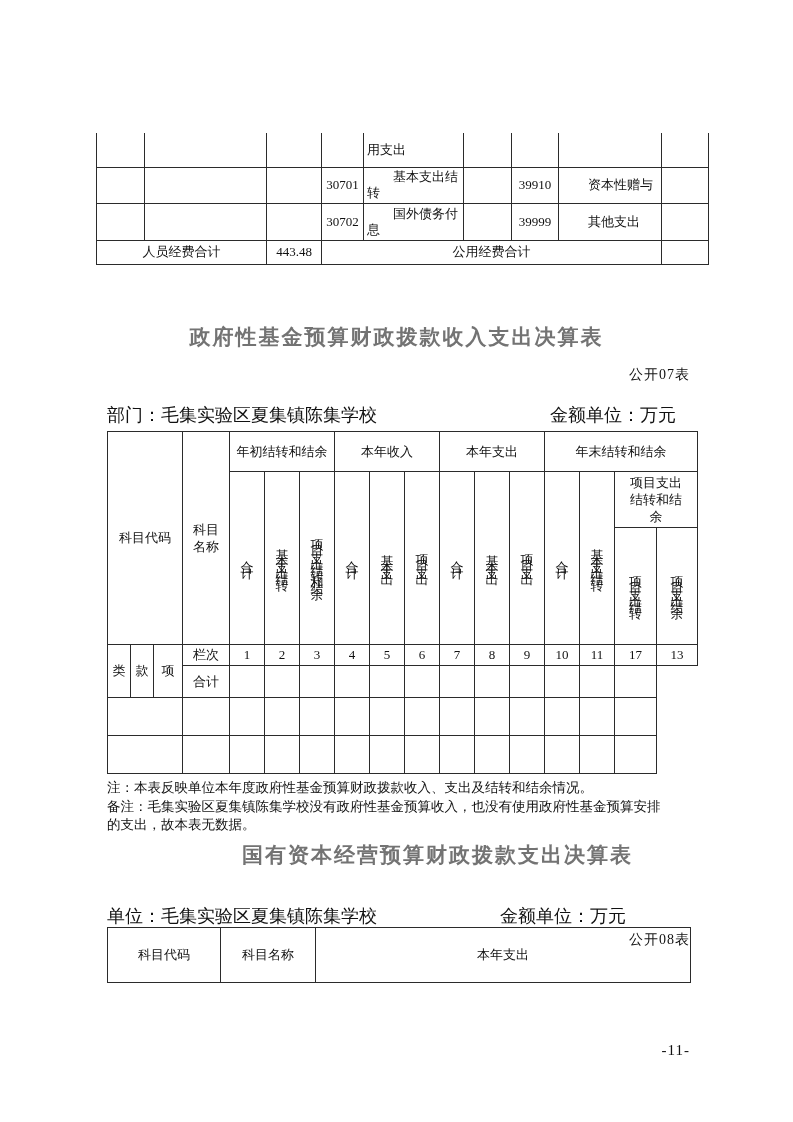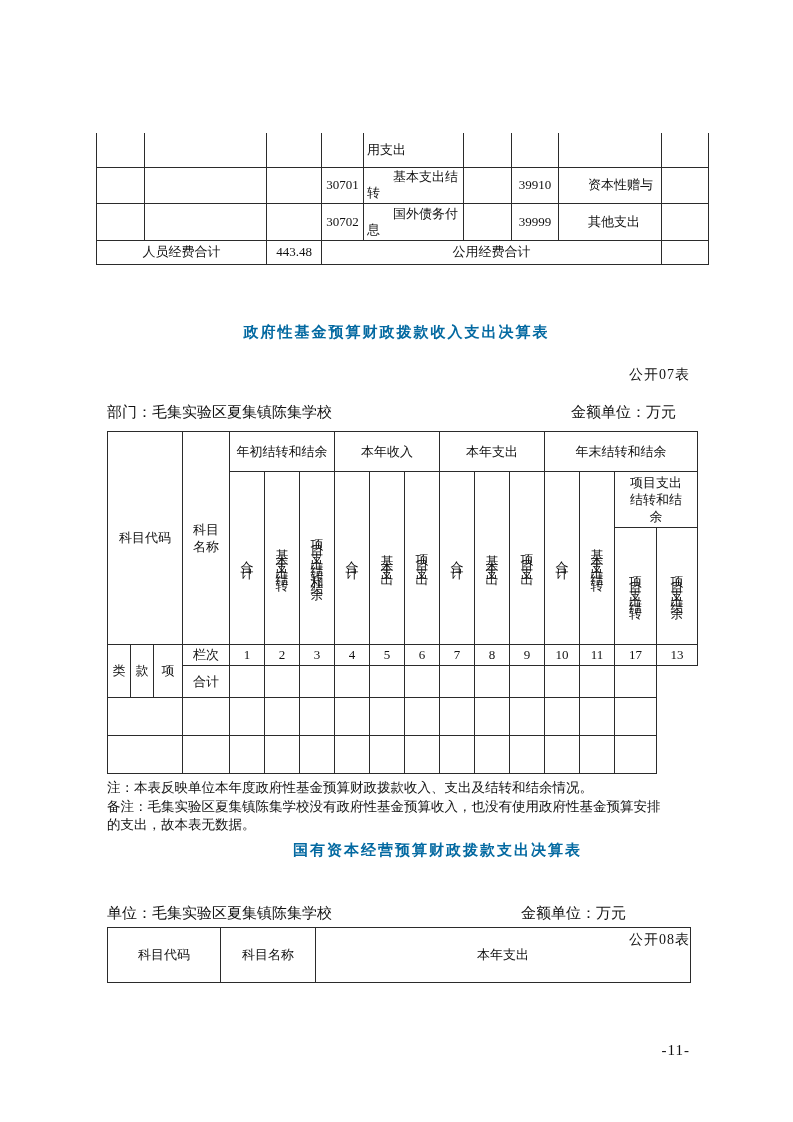--- a/index.html
+++ b/index.html
@@ -22,26 +22,26 @@
   .vt{
     display:inline-block;writing-mode:vertical-lr;text-orientation:upright;
     letter-spacing:6px;line-height:1;font-size:13px;
   }
   .subw{width:56px;margin:0 auto;line-height:17px;text-align:center;}
   .namew{width:30px;margin:0 auto;line-height:17px;text-align:center;}
   .grp{line-height:17px;}
   .doc-title{
     left:0;width:793px;text-align:center;
     font-family:"DejaVu Sans","Liberation Sans",sans-serif;
-    font-weight:bold;font-size:15px;letter-spacing:2px;color:#0369a1;
+    font-weight:bold;font-size:21px;letter-spacing:2px;color:#737373;
   }
   .table-no{font-size:14px;letter-spacing:1px;text-align:right;}
   .meta-row{
     left:107px;width:583px;display:flex;justify-content:space-between;
-    font-size:15px;
+    font-size:18px;
   }
   .notes{left:107px;width:565px;font-size:13.5px;line-height:18.5px;}
   .pagenum{font-size:15px;letter-spacing:1px;margin-top:48px;}
 </style>
 </head>
 <body>
 
 <table class="abs" style="left:96px;top:133px;width:612px;">
   <colgroup>
     <col style="width:48px">

